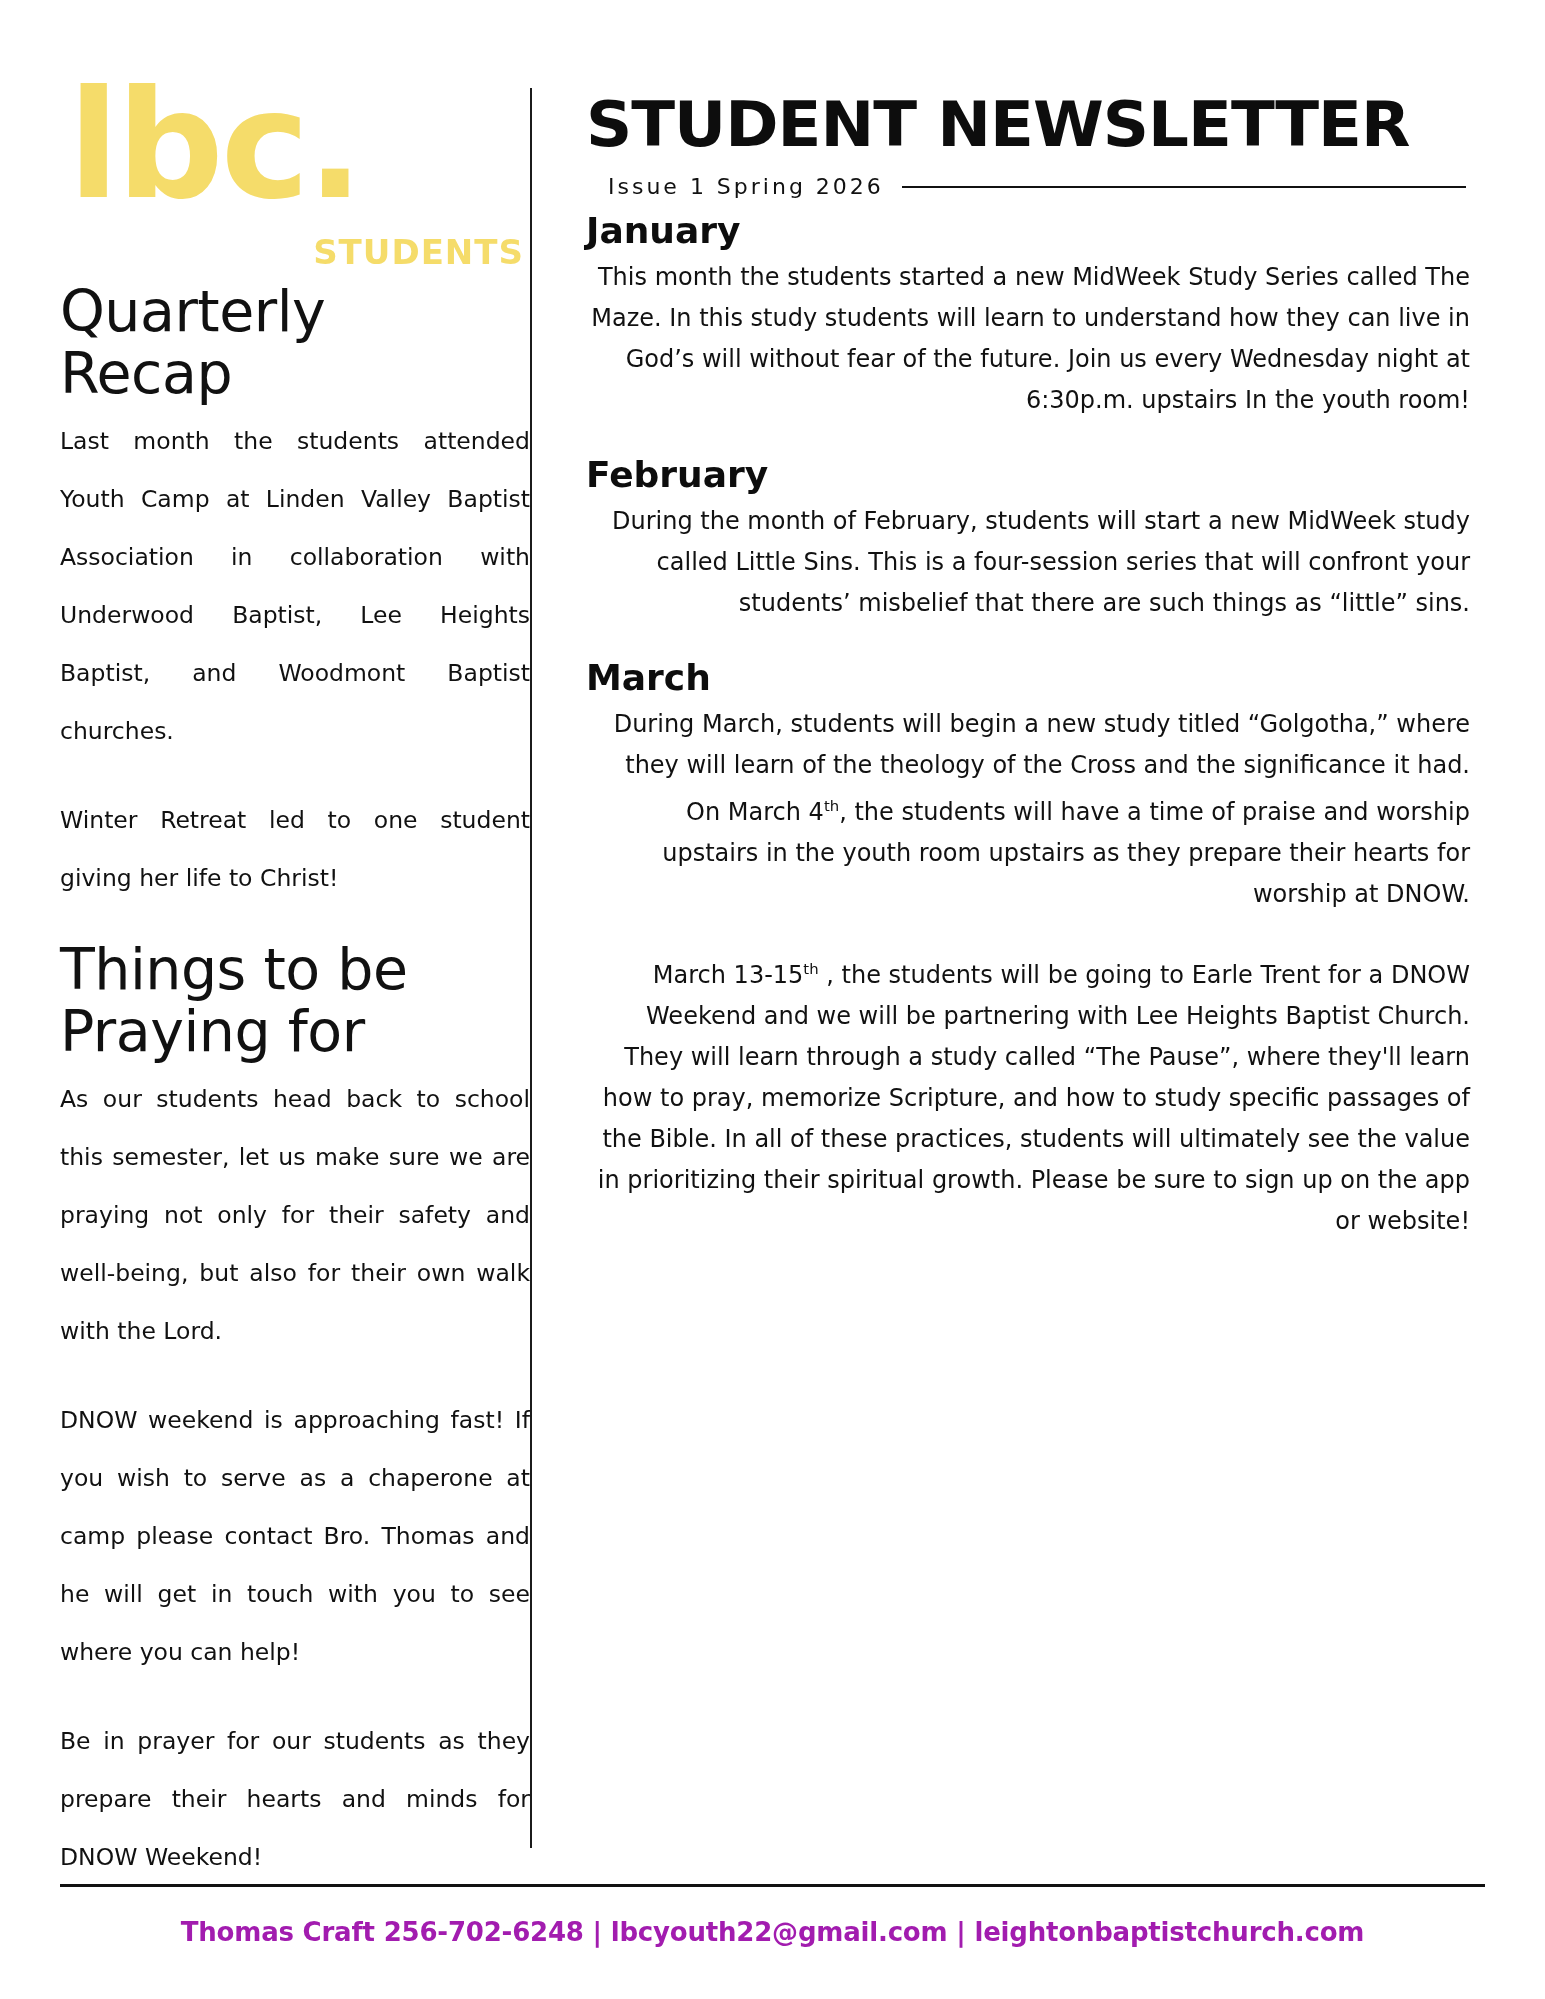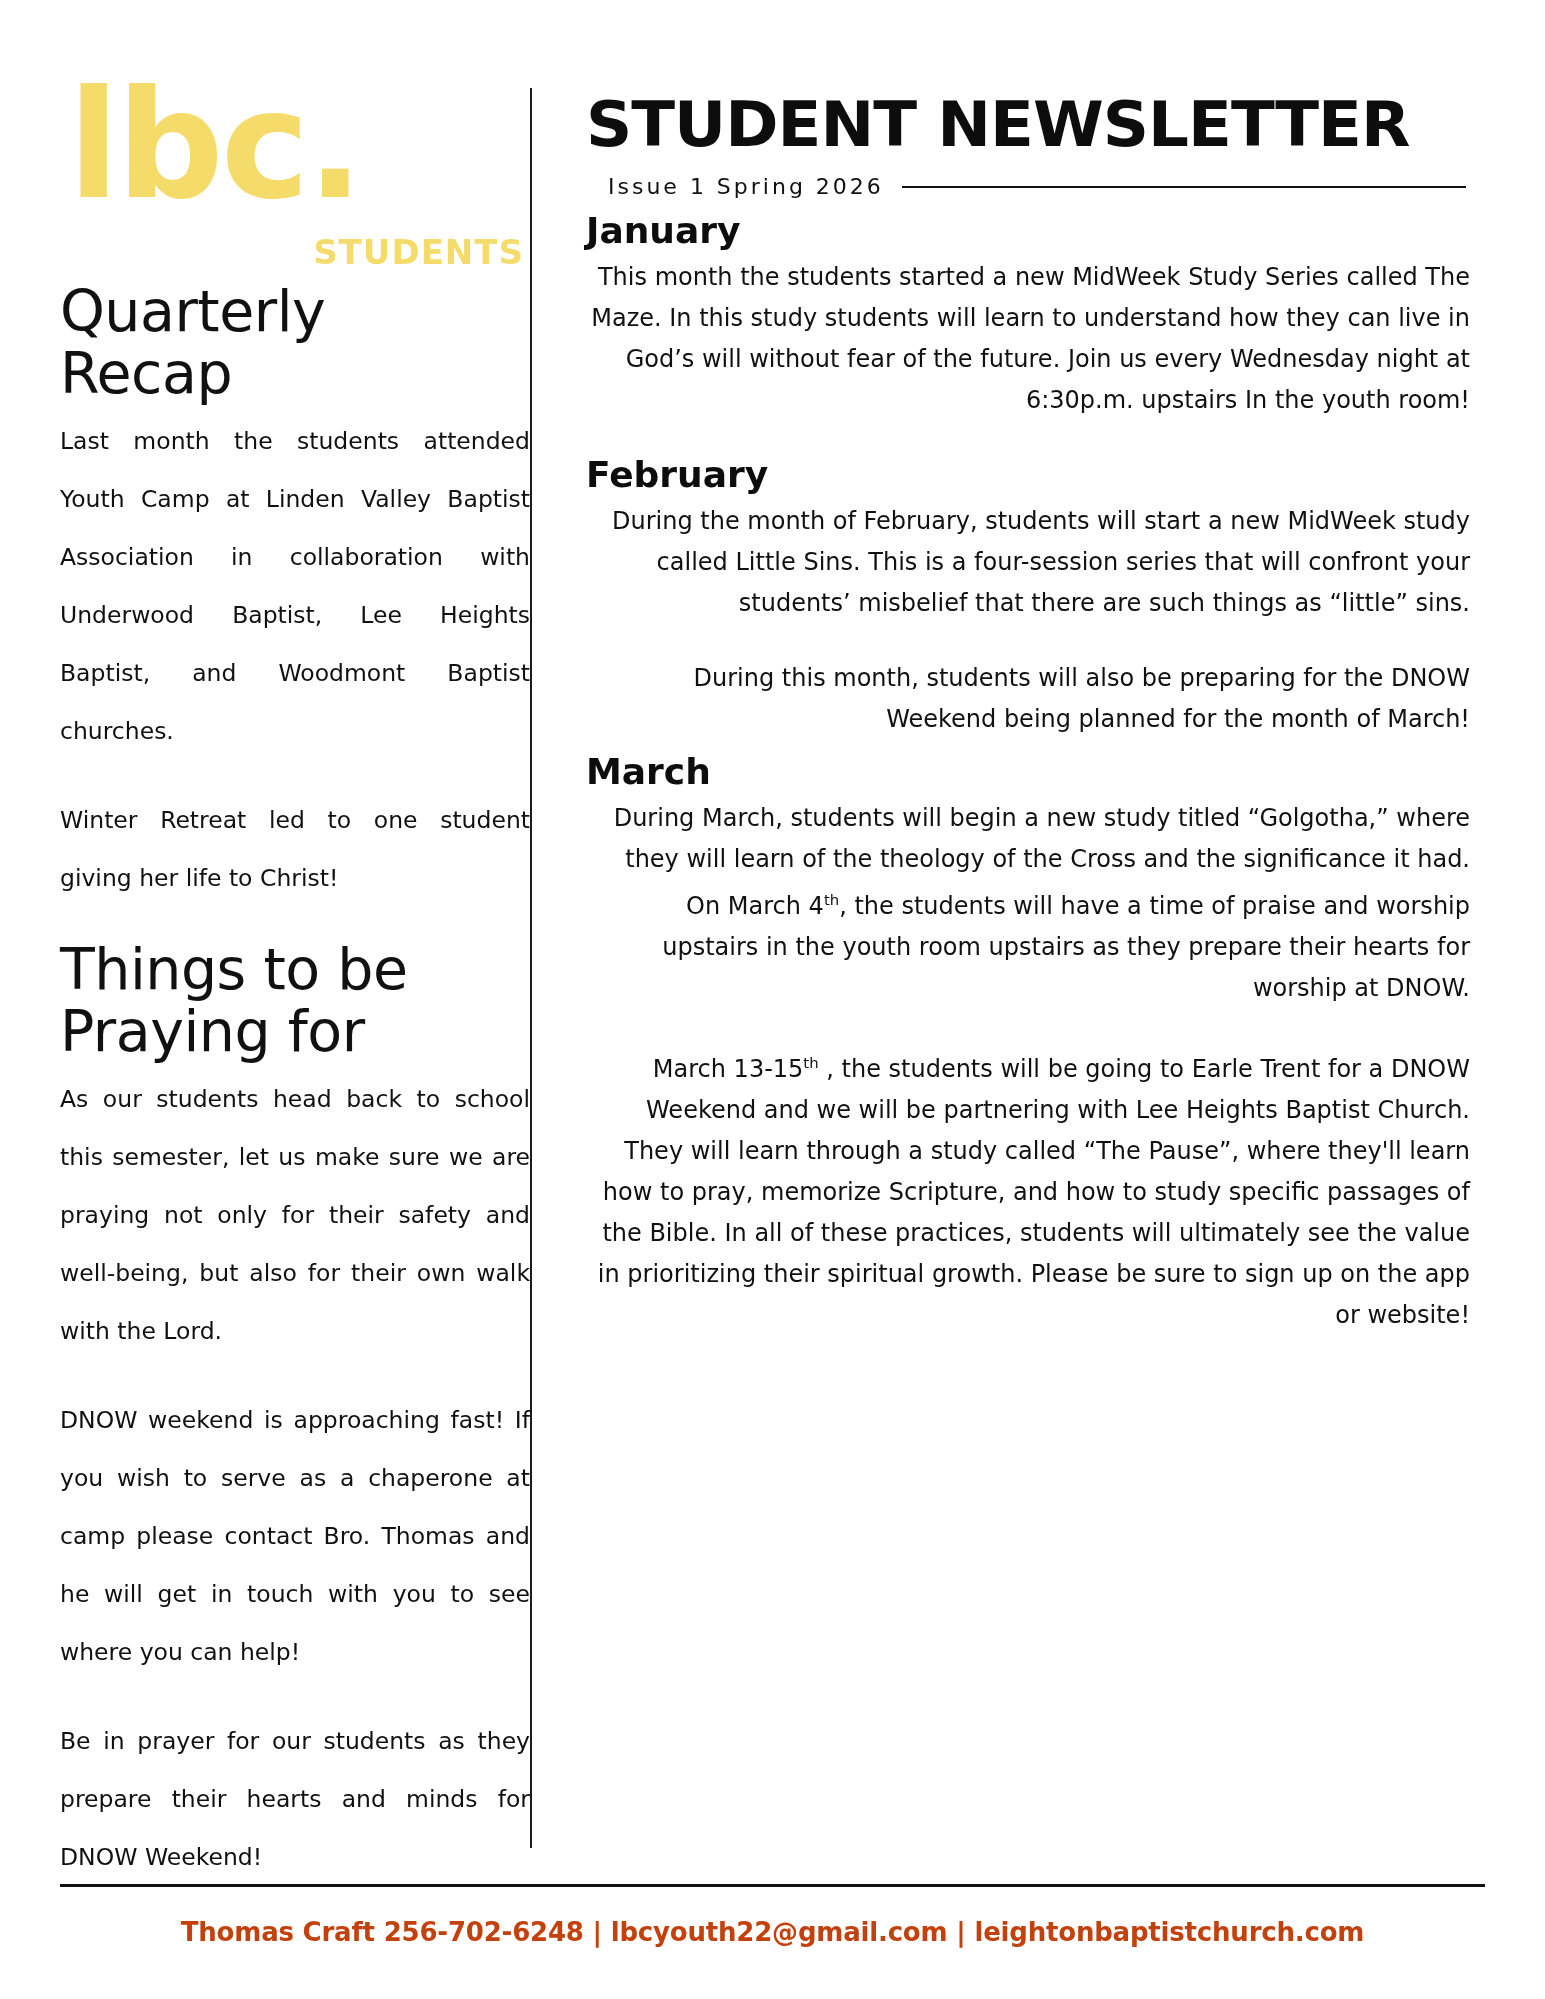--- a/index.html
+++ b/index.html
@@ -154,21 +154,21 @@
   .footer-text {
     position: absolute;
     left: 0;
     right: 0;
     bottom: 52px;
     text-align: center;
     font-family: "DejaVu Sans", sans-serif;
     font-weight: bold;
     font-size: 26px;
     letter-spacing: -0.2px;
-    color: #c2410c;
+    color: #a21caf;
   }
 </style>
 </head>
 <body>
 
 <div class="page">
 
   <div class="columns">
 
     <div class="left-col">
@@ -205,21 +205,20 @@
       <div class="issue-row">
         <div class="issue-label">Issue 1 Spring 2026</div>
         <div class="issue-rule"></div>
       </div>
 
       <div class="month-head">January</div>
       <p class="gap">This month the students started a new MidWeek Study Series called The Maze. In this study students will learn to understand how they can live in God’s will without fear of the future. Join us every Wednesday night at 6:30p.m. upstairs In the youth room!</p>
 
       <div class="month-head">February</div>
       <p class="gap">During the month of February, students will start a new MidWeek study called Little Sins. This is a four-session series that will confront your students’ misbelief that there are such things as “little” sins.</p>
-      <p class="tight">During this month, students will also be preparing for the DNOW Weekend being planned for the month of March!</p>
 
       <div class="month-head">March</div>
       <p class="gap"><span>During March, students will begin a new study titled “Golgotha,” where they will learn of the theology of the Cross and the significance it had. On March 4</span><sup>th</sup><span>, the students will have a time of praise and worship upstairs in the youth room upstairs as they prepare their hearts for worship at DNOW.</span></p>
 
       <p><span>March 13-15</span><sup>th</sup><span> , the students will be going to Earle Trent for a DNOW Weekend and we will be partnering with Lee Heights Baptist Church. They will learn through a study called “The Pause”, where they'll learn how to pray, memorize Scripture, and how to study specific passages of the Bible. In all of these practices, students will ultimately see the value in prioritizing their spiritual growth.  Please be sure to sign up on the app or website!</span></p>
     </div>
   </div>
 
   <div class="footer-rule"></div>
   <div class="footer-text">Thomas Craft 256-702-6248 | lbcyouth22@gmail.com | leightonbaptistchurch.com</div>

